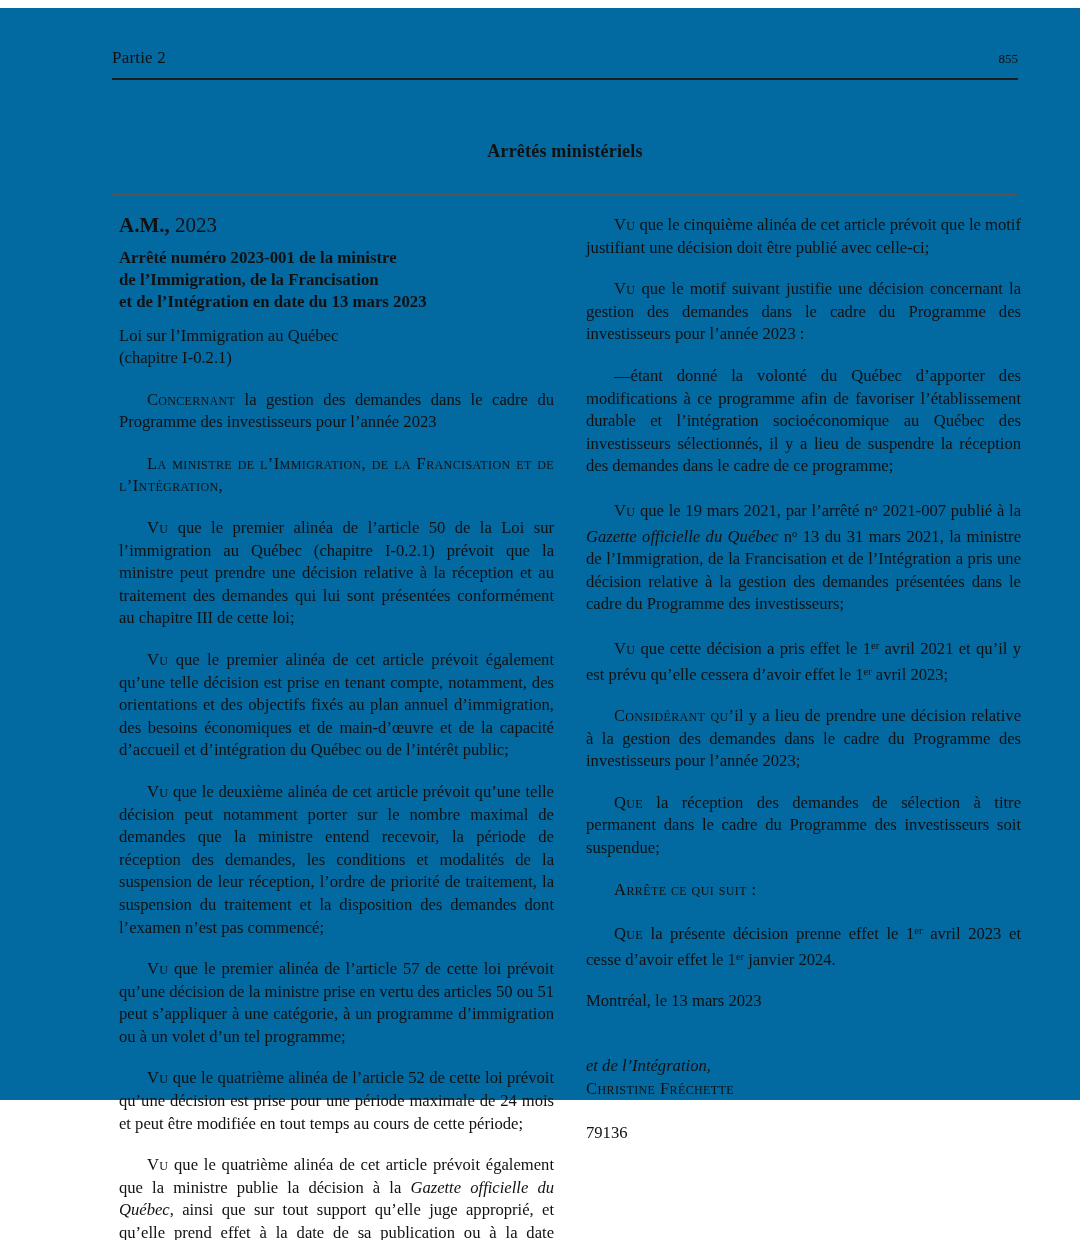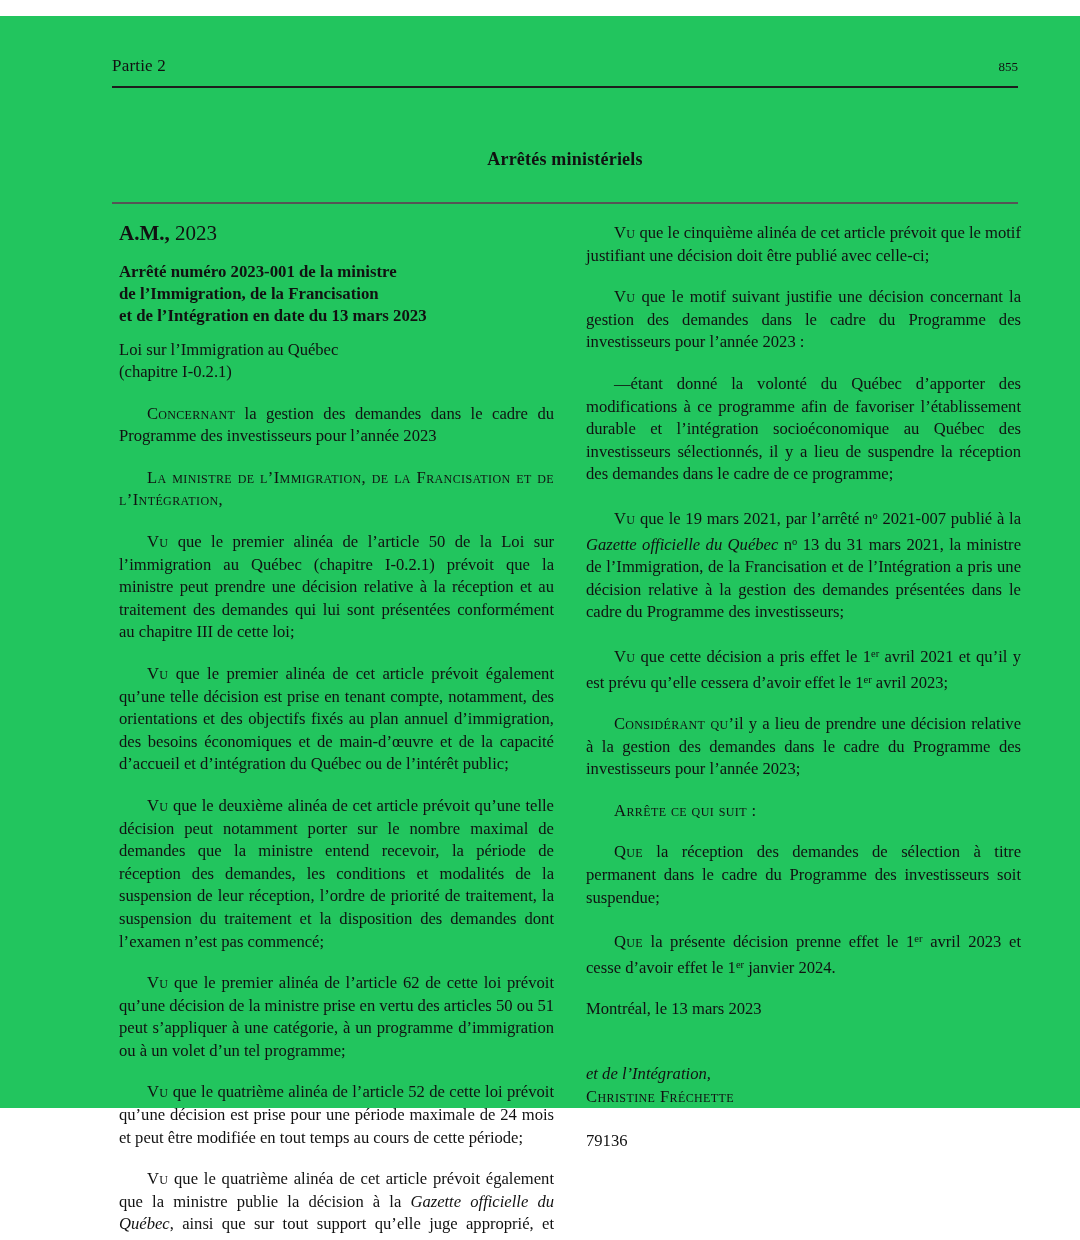--- a/index.html
+++ b/index.html
@@ -10,24 +10,24 @@
   body {
     width: 1080px;
     height: 1240px;
     font-family: "Liberation Serif", "DejaVu Serif", serif;
     color: #111111;
     position: relative;
     overflow: hidden;
   }
   .page {
     position: absolute;
-    left: 0; top: 16px;
+    left: 0; top: 8px;
     width: 1080px;
     height: 1092px;
-    background: #22c55e;
+    background: #0369a1;
   }
 
   
   .running-head {
     position: absolute;
     left: 112px;
     top: 40px;
     width: 906px;
     height: 26px;
     display: flex;
@@ -77,21 +77,21 @@
     text-justify: inter-word;
     hyphens: manual;
   }
   .col-left  { left: 119px; }
   .col-right { left: 586px; }
 
   p { margin: 0; }
 
   .am-line {
     font-size: 21px;
-    margin-bottom: 16px;
+    margin-bottom: 10px;
   }
   .am-line b { font-weight: bold; }
 
   .arrete-head {
     font-weight: bold;
     font-size: 16.8px;
     line-height: 22.4px;
     margin-bottom: 11px;
   }
 
@@ -165,21 +165,21 @@
     <p class="para"><span class="sc">Concernant</span><span> la gestion des demandes dans le cadre du Programme des investisseurs pour l’année 2023</span></p>
 
     <p class="para sc-head">La ministre de l’Immigration, de la Francisation et de l’Intégration,</p>
 
     <p class="para"><span class="sc">Vu</span><span> que le premier alinéa de l’article 50 de la Loi sur l’immigration au Québec (chapitre I-0.2.1) prévoit que la ministre peut prendre une décision relative à la réception et au traitement des demandes qui lui sont présentées conformément au chapitre III de cette loi;</span></p>
 
     <p class="para"><span class="sc">Vu</span><span> que le premier alinéa de cet article prévoit également qu’une telle décision est prise en tenant compte, notamment, des orientations et des objectifs fixés au plan annuel d’immigration, des besoins économiques et de main-d’œuvre et de la capacité d’accueil et d’intégration du Québec ou de l’intérêt public;</span></p>
 
     <p class="para"><span class="sc">Vu</span><span> que le deuxième alinéa de cet article prévoit qu’une telle décision peut notamment porter sur le nombre maximal de demandes que la ministre entend recevoir, la période de réception des demandes, les conditions et modalités de la suspension de leur réception, l’ordre de priorité de traitement, la suspension du traitement et la disposition des demandes dont l’examen n’est pas commencé;</span></p>
 
-    <p class="para"><span class="sc">Vu</span><span> que le premier alinéa de l’article 62 de cette loi prévoit qu’une décision de la ministre prise en vertu des articles 50 ou 51 peut s’appliquer à une catégorie, à un programme d’immigration ou à un volet d’un tel programme;</span></p>
+    <p class="para"><span class="sc">Vu</span><span> que le premier alinéa de l’article 57 de cette loi prévoit qu’une décision de la ministre prise en vertu des articles 50 ou 51 peut s’appliquer à une catégorie, à un programme d’immigration ou à un volet d’un tel programme;</span></p>
 
     <p class="para"><span class="sc">Vu</span><span> que le quatrième alinéa de l’article 52 de cette loi prévoit qu’une décision est prise pour une période maximale de 24 mois et peut être modifiée en tout temps au cours de cette période;</span></p>
 
     <p class="para"><span class="sc">Vu</span><span> que le quatrième alinéa de cet article prévoit également que la ministre publie la décision à la </span><i>Gazette officielle du Québec</i><span>, ainsi que sur tout support qu’elle juge approprié, et qu’elle prend effet à la date de sa publication ou à la date ultérieure qui y est fixée;</span></p>
 
   </div>
 
   <div class="col col-right">
 
     <p class="para"><span class="sc">Vu</span><span> que le cinquième alinéa de cet article prévoit que le motif justifiant une décision doit être publié avec celle-ci;</span></p>
@@ -187,23 +187,23 @@
     <p class="para"><span class="sc">Vu</span><span> que le motif suivant justifie une décision concernant la gestion des demandes dans le cadre du Programme des investisseurs pour l’année 2023 :</span></p>
 
     <p class="para-dash">—étant donné la volonté du Québec d’apporter des modifications à ce programme afin de favoriser l’établissement durable et l’intégration socioéconomique au Québec des investisseurs sélectionnés, il y a lieu de suspendre la réception des demandes dans le cadre de ce programme;</p>
 
     <p class="para"><span class="sc">Vu</span><span> que le 19 mars 2021, par l’arrêté n</span><span class="sup">o</span><span> 2021-007 publié à la </span><i>Gazette officielle du Québec</i><span> n</span><span class="sup">o</span><span> 13 du 31 mars 2021, la ministre de l’Immigration, de la Francisation et de l’Intégration a pris une décision relative à la gestion des demandes présentées dans le cadre du Programme des investisseurs;</span></p>
 
     <p class="para"><span class="sc">Vu</span><span> que cette décision a pris effet le 1</span><span class="sup">er</span><span> avril 2021 et qu’il y est prévu qu’elle cessera d’avoir effet le 1</span><span class="sup">er</span><span> avril 2023;</span></p>
 
     <p class="para"><span class="sc">Considérant qu’</span><span>il y a lieu de prendre une décision relative à la gestion des demandes dans le cadre du Programme des investisseurs pour l’année 2023;</span></p>
 
+    <p class="para"><span class="sc">Que</span><span> la réception des demandes de sélection à titre permanent dans le cadre du Programme des investisseurs soit suspendue;</span></p>
+
     <p class="para sc-head">Arrête ce qui suit :</p>
-
-    <p class="para"><span class="sc">Que</span><span> la réception des demandes de sélection à titre permanent dans le cadre du Programme des investisseurs soit suspendue;</span></p>
 
     <p class="para"><span class="sc">Que</span><span> la présente décision prenne effet le 1</span><span class="sup">er</span><span> avril 2023 et cesse d’avoir effet le 1</span><span class="sup">er</span><span> janvier 2024.</span></p>
 
     <p class="para-noindent sig-city">Montréal, le 13 mars 2023</p>
 
     <p class="sig-title">
       <br>
       <span>et de l’Intégration,</span>
     </p>
     <p class="sig-name">Christine Fréchette</p>

